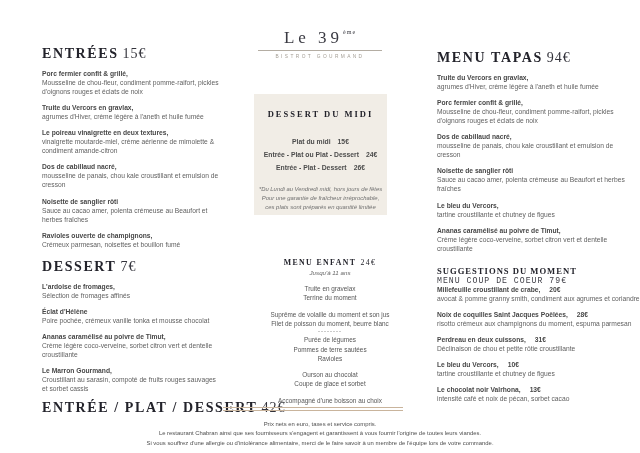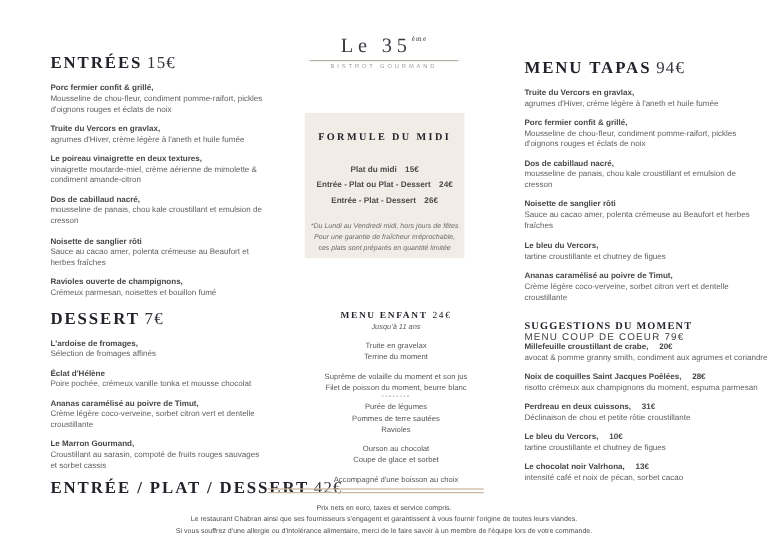--- a/index.html
+++ b/index.html
@@ -66,21 +66,21 @@
   .ml{font-size:6.4px;line-height:1.45;color:#565656}
   .mdash{font-size:6px;letter-spacing:1px;color:#7a7a7a;line-height:1.2}
 
   
   .sugg-head{margin-top:13px;margin-bottom:0}
   .sugg-head .l1{
     font-family:"Liberation Serif",serif;font-weight:700;
     font-size:8.6px;letter-spacing:1px;color:#23232b;white-space:nowrap;
   }
   .sugg-head .l2{
-    font-family:Liberation Sans, sans-serif;font-weight:400;
+    font-family:Liberation Mono, monospace;font-weight:400;
     font-size:8.2px;letter-spacing:1px;color:#3d3d45;white-space:nowrap;
   }
   .sitem{margin-bottom:7px}
   .sitem .idesc{white-space:nowrap}
   .sprice{margin-left:9px;font-weight:700}
 
   
   .dbl-rule{
     position:absolute;left:223px;top:407px;width:180px;height:2px;
     border-top:1px solid #c9b49c;border-bottom:1px solid #c9b49c;
@@ -89,21 +89,21 @@
     position:absolute;left:0;top:420px;width:640px;text-align:center;
     font-size:5.9px;line-height:1.6;color:#4f4f4f;
   }
 </style>
 </head>
 <body>
 
 <div class="page">
 
   <header class="brand">
-    <div class="brand-name"><span>Le 35</span><sup>ème</sup></div>
+    <div class="brand-name"><span>Le 39</span><sup>ème</sup></div>
     <div class="brand-rule"></div>
     <div class="brand-tagline">BISTROT GOURMAND</div>
   </header>
 
   <section class="col-left">
 
     <h2 class="sec"><span>ENTRÉES</span><span class="sp">15€</span></h2>
     <div class="item">
       <div class="iname">Porc fermier confit &amp; grillé,</div>
       <div class="idesc">Mousseline de chou-fleur, condiment pomme-raifort, pickles d'oignons rouges et éclats de noix</div>
@@ -145,21 +145,21 @@
     </div>
     <div class="item">
       <div class="iname">Le Marron Gourmand,</div>
       <div class="idesc">Croustillant au sarasin, compoté de fruits rouges sauvages et sorbet cassis</div>
     </div>
 
     <h2 class="sec prixfixe"><span>ENTRÉE / PLAT / DESSERT</span><span class="sp">42€</span></h2>
   </section>
 
   <section class="formule">
-    <h2>FORMULE DU MIDI</h2>
+    <h2>DESSERT DU MIDI</h2>
     <div class="flines">
       <div class="fline"><span>Plat du midi</span><span class="fprice">15€</span></div>
       <div class="fline"><span>Entrée - Plat ou Plat - Dessert</span><span class="fprice">24€</span></div>
       <div class="fline"><span>Entrée - Plat - Dessert</span><span class="fprice">26€</span></div>
     </div>
     <div class="fnote">
       <div>*Du Lundi au Vendredi midi, hors jours de fêtes</div>
       <div>Pour une garantie de fraîcheur irréprochable,</div>
       <div>ces plats sont préparés en quantité limitée</div>
     </div>

